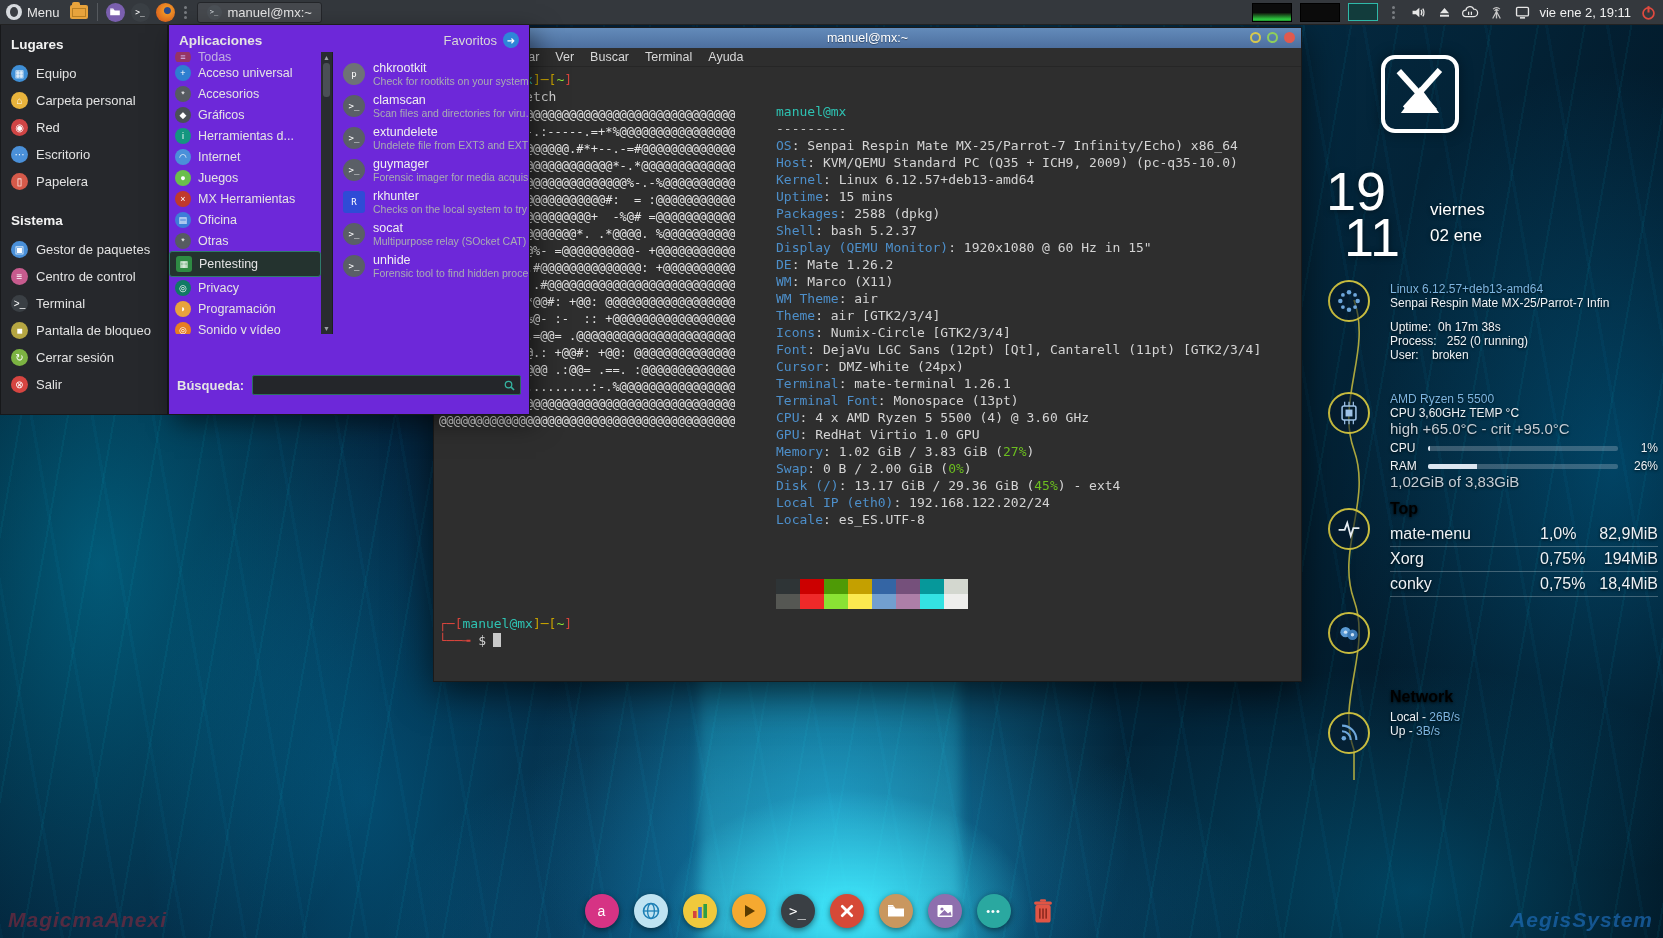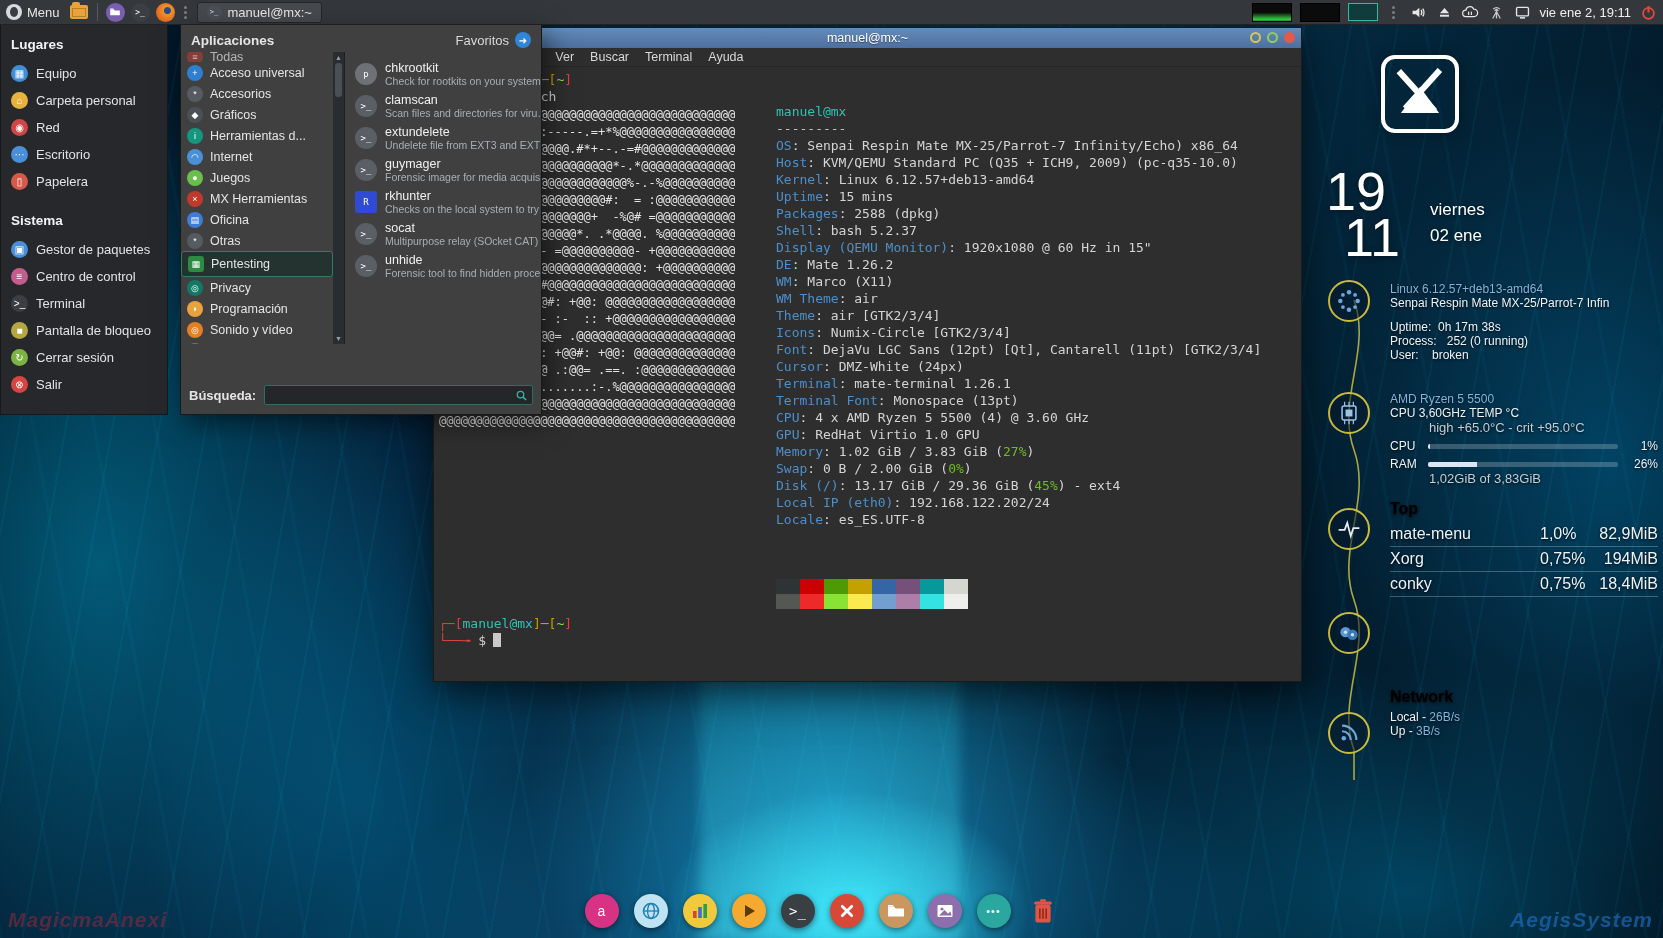--- a/index.html
+++ b/index.html
@@ -55,21 +55,21 @@
   
   .places { position:absolute; left:0; top:25px; width:168px; height:390px; background:#26282c; z-index:7;
     border:1px solid #17181a; border-top:none; color:#e2e2e2; padding:8px 0; }
   .msec-title { font-weight:bold; font-size:13.5px; padding:4px 10px 8px; color:#f2f2f2; }
   .mrow { display:flex; align-items:center; gap:8px; padding:5px 10px; font-size:13px; }
   .mico { width:17px; height:17px; border-radius:50%; flex:0 0 17px; display:flex; align-items:center; justify-content:center;
     font-size:10px; color:#fff; }
   .places .gap { height:14px; }
 
   
-  .appmenu { position:absolute; left:180px; top:25px; width:362px; height:390px; background:#404040; z-index:7;
+  .appmenu { position:absolute; left:168px; top:25px; width:362px; height:390px; background:#6d28d9; z-index:7;
     border:1px solid #17181a; border-top:none; color:#e4e4e4; display:flex; flex-direction:column; box-shadow:6px 8px 24px rgba(0,0,0,.5); }
   .appmenu-head { display:flex; align-items:center; justify-content:space-between; padding:7px 10px 4px; }
   .appmenu-title { font-weight:bold; font-size:13.5px; }
   .fav { display:flex; align-items:center; gap:6px; font-size:13px; color:#d8d8d8; }
   .fav-arrow { width:16px; height:16px; border-radius:50%; background:#2e86d8; color:#fff; font-size:10px; display:flex; align-items:center; justify-content:center; }
   .appmenu-body { flex:1; display:flex; overflow:hidden; }
   .cats { width:152px; overflow:hidden; padding-top:0; position:relative; }
   .cat-row { display:flex; align-items:center; gap:7px; padding:2.5px 6px; font-size:12.5px; height:21px; white-space:nowrap; }
   .cat-row.clipped { height:10px; overflow:hidden; opacity:.7; }
   .cat-row.selected { border:1px solid #2f7a6c; background:#24332f; border-radius:3px; height:26px; }
@@ -79,21 +79,21 @@
   .scrollcol .arr { color:#9a9ea3; font-size:7px; }
   .scroll-thumb { width:7px; height:34px; background:#4a4f55; border-radius:3px; margin-top:2px; }
   .vsep { width:1px; background:#1d1f22; }
   .apps { flex:1; padding:6px 4px 6px 8px; overflow:hidden; }
   .app-row { display:flex; gap:8px; padding:3px 2px; align-items:flex-start; }
   .app-ico { width:22px; height:22px; border-radius:50%; flex:0 0 22px; display:flex; align-items:center; justify-content:center;
     font-size:9px; color:#fff; font-family:"DejaVu Sans Mono",monospace; margin-top:2px; }
   .app-ico.square { border-radius:3px; }
   .app-name { font-size:12.5px; color:#f0f0f0; line-height:14px; }
   .app-desc { font-size:10.5px; color:#a9adb2; line-height:12px; max-width:168px; white-space:nowrap; overflow:hidden; text-overflow:ellipsis; }
-  .appmenu-foot { display:flex; align-items:center; gap:8px; padding:5px 8px 9px;margin-top:36px; }
+  .appmenu-foot { display:flex; align-items:center; gap:8px; padding:5px 8px 19px;margin-top:36px; }
   .search-lbl { font-weight:bold; font-size:13px; }
   .search-box { flex:1; height:20px; background:#24262a; border:1px solid #2c6e62; border-radius:2px; display:flex; align-items:center; justify-content:flex-end; padding:0 4px; }
   .mag { width:13px; height:13px; }
 
   
   .term { position:absolute; left:433px; top:27px; width:869px; height:655px; z-index:4;
     box-shadow:0 10px 36px rgba(0,0,0,.65); border:1px solid #1a1a1a; background:#2e2e2e; }
   .titlebar { height:20px; background:linear-gradient(180deg,#638bba,#4d6f9f); display:flex; align-items:center; position:relative; }
   .title-txt { position:absolute; left:0; right:0; text-align:center; color:#fff; font-size:12.5px; text-shadow:0 1px 1px rgba(0,0,0,.4); }
   .winbtns { position:absolute; right:6px; top:4px; display:flex; gap:6px; }
@@ -120,21 +120,21 @@
   .conky { position:absolute; right:0; top:40px; width:345px; height:790px; z-index:1; color:#eef2f6; }
   .mx-logo { position:absolute; left:63px; top:15px; width:78px; height:78px; border:4px solid #fff; border-radius:14px;
     box-shadow:0 0 14px rgba(0,0,0,.4); display:flex; align-items:center; justify-content:center; }
   .bigclock { position:absolute; left:8px; top:128px; font-size:54px; font-weight:300; color:#fff; line-height:46px; text-shadow:0 1px 6px rgba(0,0,0,.5); }
   .bigclock .mn { margin-left:18px; }
   .daylbl { position:absolute; left:112px; top:160px; font-size:17px; color:#fff; text-shadow:0 1px 4px rgba(0,0,0,.6); }
   .daylbl div+div { margin-top:6px; }
   .squig { position:absolute; left:14px; top:250px; }
   .csec { position:absolute; left:72px; width:268px; font-size:12px; text-shadow:0 1px 3px rgba(0,0,0,.8); }
   .csec .blue { color:#7db5e0; }
-  .csec .dim { color:#c4ccd4; font-size:13px;margin-left:39px; }
+  .csec .dim { color:#c4ccd4; font-size:15px; }
   .ctitle { font-size:16px; font-weight:bold; color:#000000; margin-bottom:4px; }
   .cicon { position:absolute; left:10px; width:42px; height:42px; border-radius:50%; border:2px solid #c9bd3f;
     background:rgba(8,26,44,.55); display:flex; align-items:center; justify-content:center; }
   .bar-row { display:flex; align-items:center; gap:6px; margin-top:4px; }
   .bar-row .lab { width:32px; }
   .bar { flex:1; height:5px; background:rgba(200,210,220,.28); border-radius:2px; overflow:hidden; }
   .bar i { display:block; height:100%; background:#dce6f0; }
   .bar-pct { width:34px; text-align:right; }
   .toprow { display:flex; font-size:16px; padding:3px 0; border-bottom:1px solid rgba(255,255,255,.25); }
   .toprow span:nth-child(1){ flex:1; } .toprow span:nth-child(2){ width:56px; } .toprow span:nth-child(3){ width:62px; text-align:right; }

